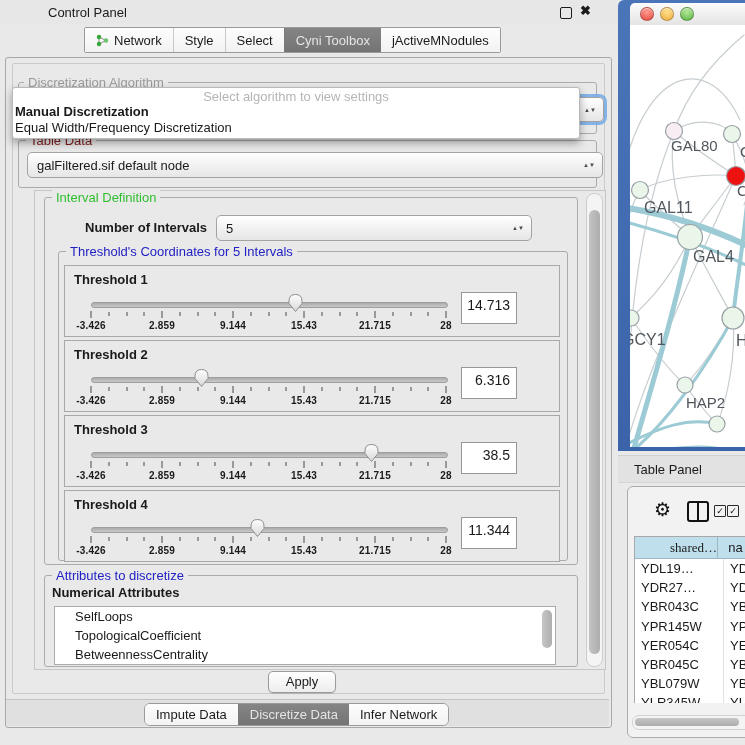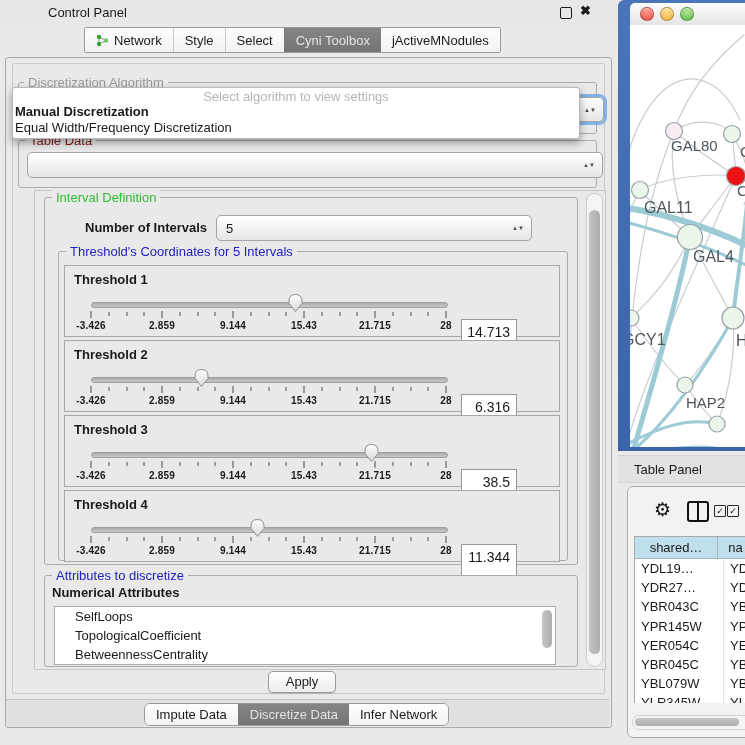--- a/index.html
+++ b/index.html
@@ -62,21 +62,21 @@
   .tpanel{position:relative;width:494px;height:70px;border:1px solid #A8A8A8;background:#E9E9E9;margin-bottom:3px;}
   .tlabel{position:absolute;left:9px;top:6px;font-size:13px;font-weight:bold;}
   .track{position:absolute;left:26px;top:36px;width:355px;height:4px;border:1px solid #9E9E9E;border-radius:3px;background:linear-gradient(#ABABAB,#C9C9C9);}
   .thumb{position:absolute;top:27px;width:17px;height:20px;}
   .ticks{position:absolute;left:26px;top:45px;width:355px;height:8px;}
   .ticks span{position:absolute;border-left:1px solid #4a4a4a;transform:translateX(-0.5px);}
   .ticks .ma{height:7px;}
   .ticks .mi{height:4px;top:1px;}
   .ticklabels{position:absolute;left:26px;top:54px;width:355px;height:12px;}
   .ticklabels span{position:absolute;transform:translateX(-50%);font-size:10px;font-weight:bold;color:#1a1a1a;letter-spacing:.2px;}
-  .vbox{position:absolute;right:42px;top:26px;width:48px;height:26px;background:#fff;border:1px solid #979797;font-size:14px;text-align:right;padding:4px 6px 0 0;margin-top:27px;}
+  .vbox{position:absolute;right:42px;top:26px;width:48px;height:26px;background:#fff;border:1px solid #979797;font-size:14px;text-align:right;padding:4px 6px 0 0;}
   
   #attr-group{left:44px;top:575px;width:532px;height:90px;}
   #attr-label{left:52px;top:568px;}
   #num-label{left:52px;top:585px;font-size:13px;font-weight:bold;}
   #attr-list{left:54px;top:606px;width:500px;height:57px;background:#fff;border:1px solid #ABABAB;overflow:hidden;}
   .attr-item{font-size:13px;line-height:19px;padding-left:20px;white-space:nowrap;}
   #attr-scroll{position:absolute;right:3px;top:3px;width:10px;height:38px;background:linear-gradient(90deg,#C6C6C6,#AEAEAE);border-radius:6px;}
   
   #apply-btn{left:268px;top:671px;width:66px;height:20px;border:1px solid #9a9a9a;border-radius:5px;background:linear-gradient(#FEFEFE,#EDEDED);font-size:13px;text-align:center;line-height:19px;box-shadow:0 1px 1px rgba(0,0,0,.12);}
   #bottom-strip{left:6px;top:699px;width:603px;height:26px;background:#E0E0E0;border-top:1px solid #C2C2C2;border-radius:0 0 3px 3px;}
@@ -94,21 +94,21 @@
   #tp-title{left:16px;top:6px;font-size:13px;}
   #tp-box{left:627px;top:486px;width:126px;height:250px;border:1px solid #ACACAC;border-radius:6px;background:#F2F2F2;overflow:hidden;}
   #gear-ic{left:26px;top:13px;font-size:19px;line-height:19px;color:#111;}
   #col-ic{left:59px;top:14px;width:18px;height:17px;border:2px solid #111;border-radius:3px;}
   #col-ic::after{content:"";position:absolute;left:8px;top:0;width:2px;height:17px;background:#111;}
   .cb{position:absolute;width:10px;height:10px;border:1.5px solid #2a2a2a;border-radius:1px;font-size:9px;line-height:10px;text-align:center;color:#111;}
   #cb1{left:86px;top:18px;}
   #cb2{left:99px;top:18px;}
   #tp-table{left:6px;top:49px;width:118px;height:166px;border:1px solid #A9A9A9;border-bottom:none;background:#fff;overflow:hidden;}
   #tp-head{display:flex;height:21px;background:#BEDFEB;border-bottom:1px solid #9FB9C4;font-size:13px;}
-  .hcell1{width:82px;border-right:1px solid #9FB9C4;text-align:center;line-height:21px;overflow:hidden;}
+  .hcell1{width:82px;border-right:1px solid #9FB9C4;text-align:right;line-height:21px;overflow:hidden;font-family:Liberation Serif, serif;}
   .hcell2{flex:1;text-align:center;line-height:21px;overflow:hidden;}
   .trow{display:flex;height:19.2px;font-size:13px;}
   .c1{width:82px;padding-left:6px;border-right:1px solid #E2E2E2;line-height:19px;overflow:hidden;white-space:nowrap;}
   .c2{flex:1;padding-left:6px;line-height:19px;overflow:hidden;white-space:nowrap;}
   #tp-hscroll{left:4px;top:228px;width:119px;height:13px;background:#F4F4F4;border:1px solid #D2D2D2;border-radius:7px;}
   #tp-hscroll .hthumb{position:absolute;left:2px;top:2px;width:104px;height:8px;border-radius:5px;background:linear-gradient(#C6C6C6,#ADADAD);}
 </style>
 </head>
 <body>
 
@@ -154,20 +154,21 @@
   <div id="popup-prompt">Select algorithm to view settings</div>
   <div id="popup-opts">
       <div class="popt bold">Manual Discretization</div>
       <div class="popt">Equal Width/Frequency Discretization</div>
     </div>
 </div>
 
 <div class="abs group" id="td-group"></div>
 <div class="abs glabel" id="td-label">Table Data</div>
 <div class="abs combo" id="td-combo">
+  <span>galFiltered.sif default node</span>
   <span class="spin">▲▼</span>
 </div>
 
 <div class="abs" id="scrollregion"></div>
 <div class="abs vtrack" id="vscroll">
     <div class="vthumb"></div>
   </div>
 
 <div class="abs group" id="id-group"></div>
 <div class="abs glabel green" id="id-label">Interval Definition</div>

